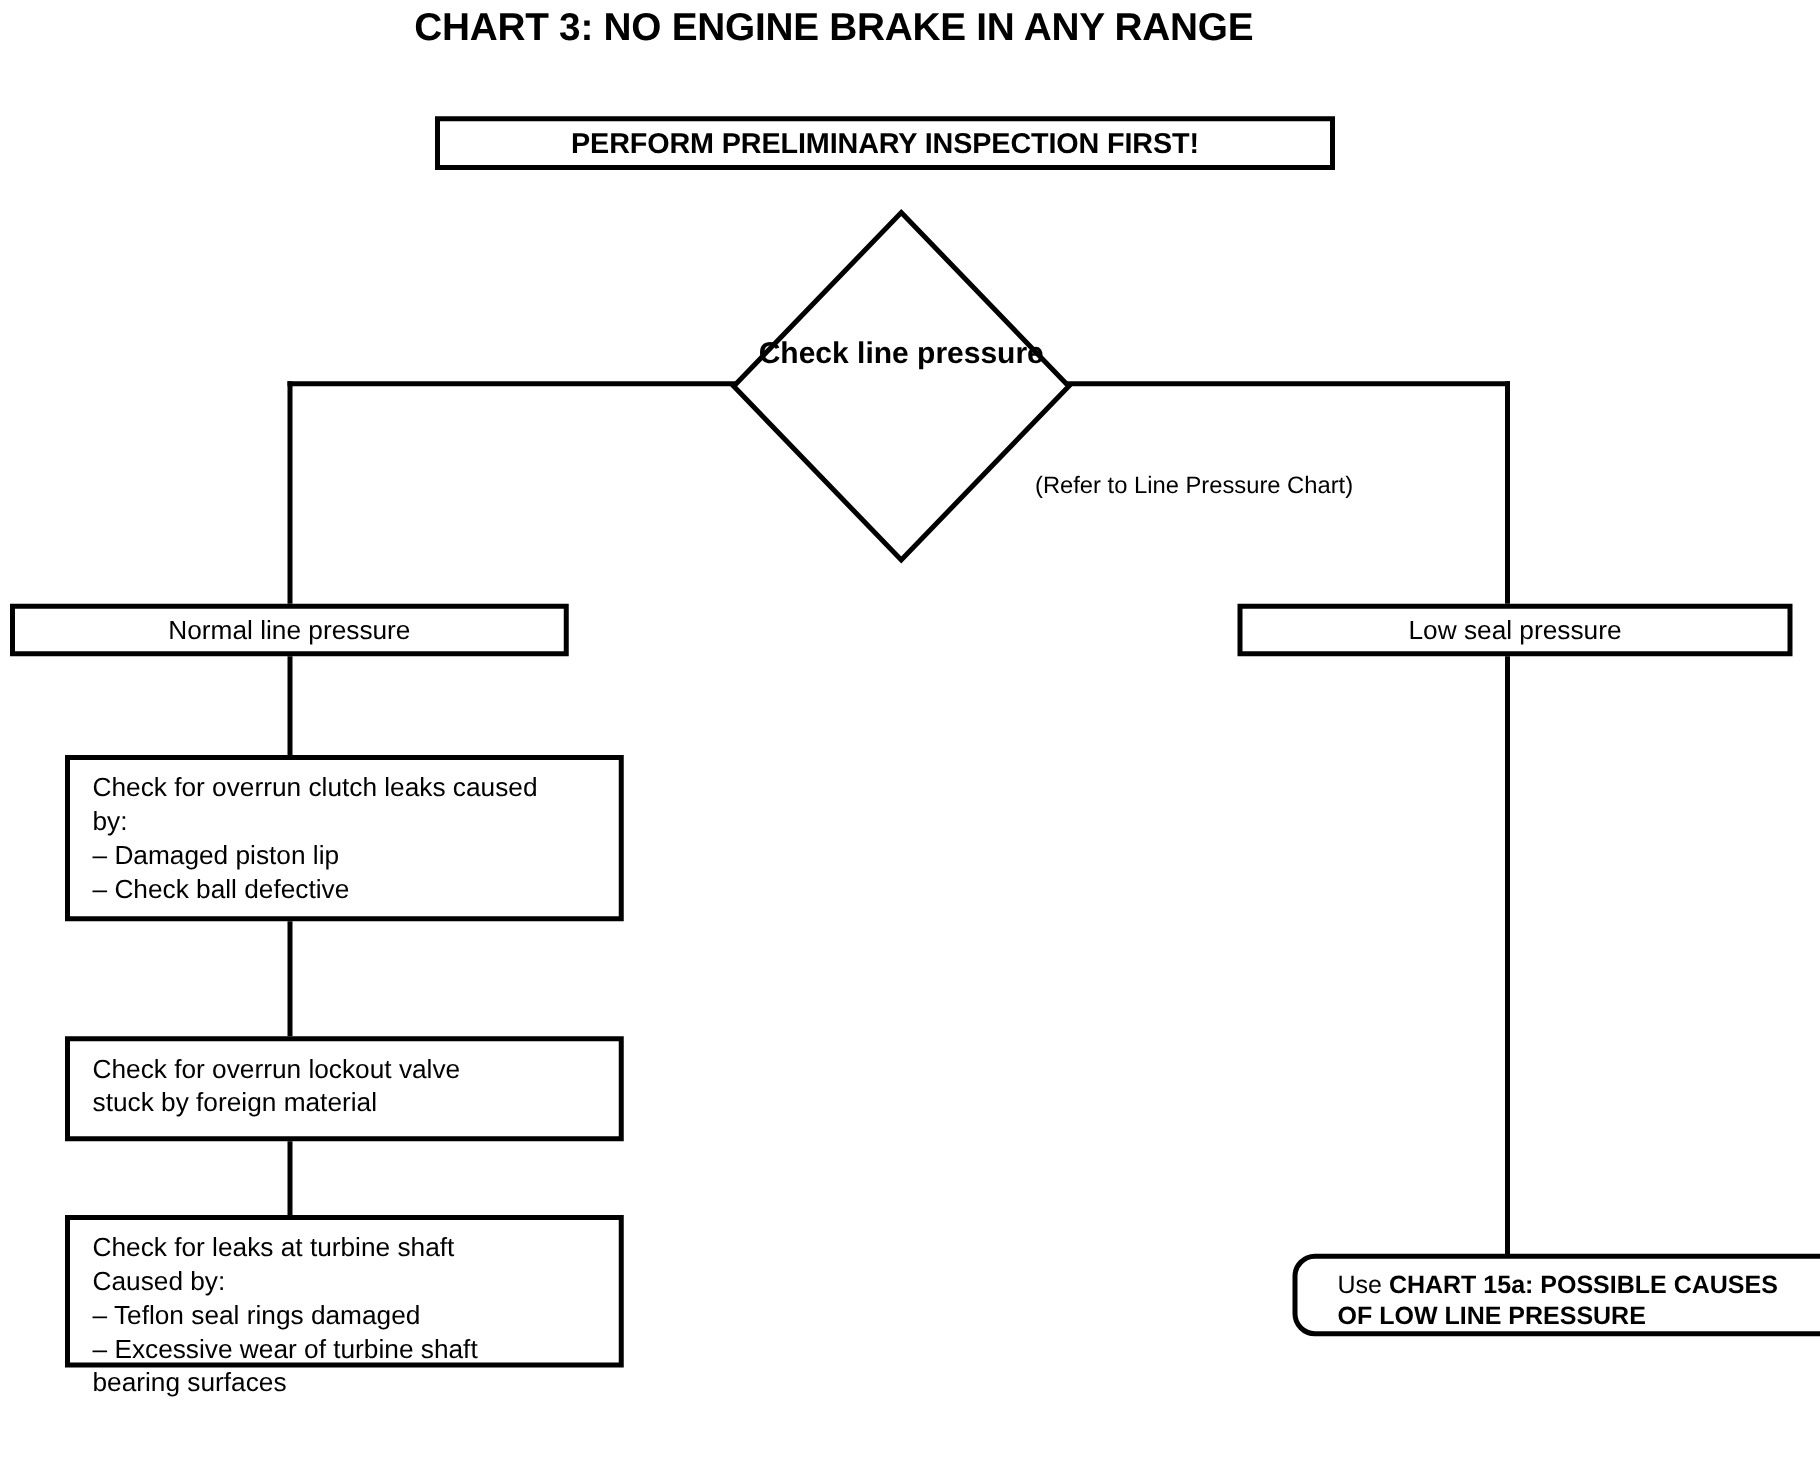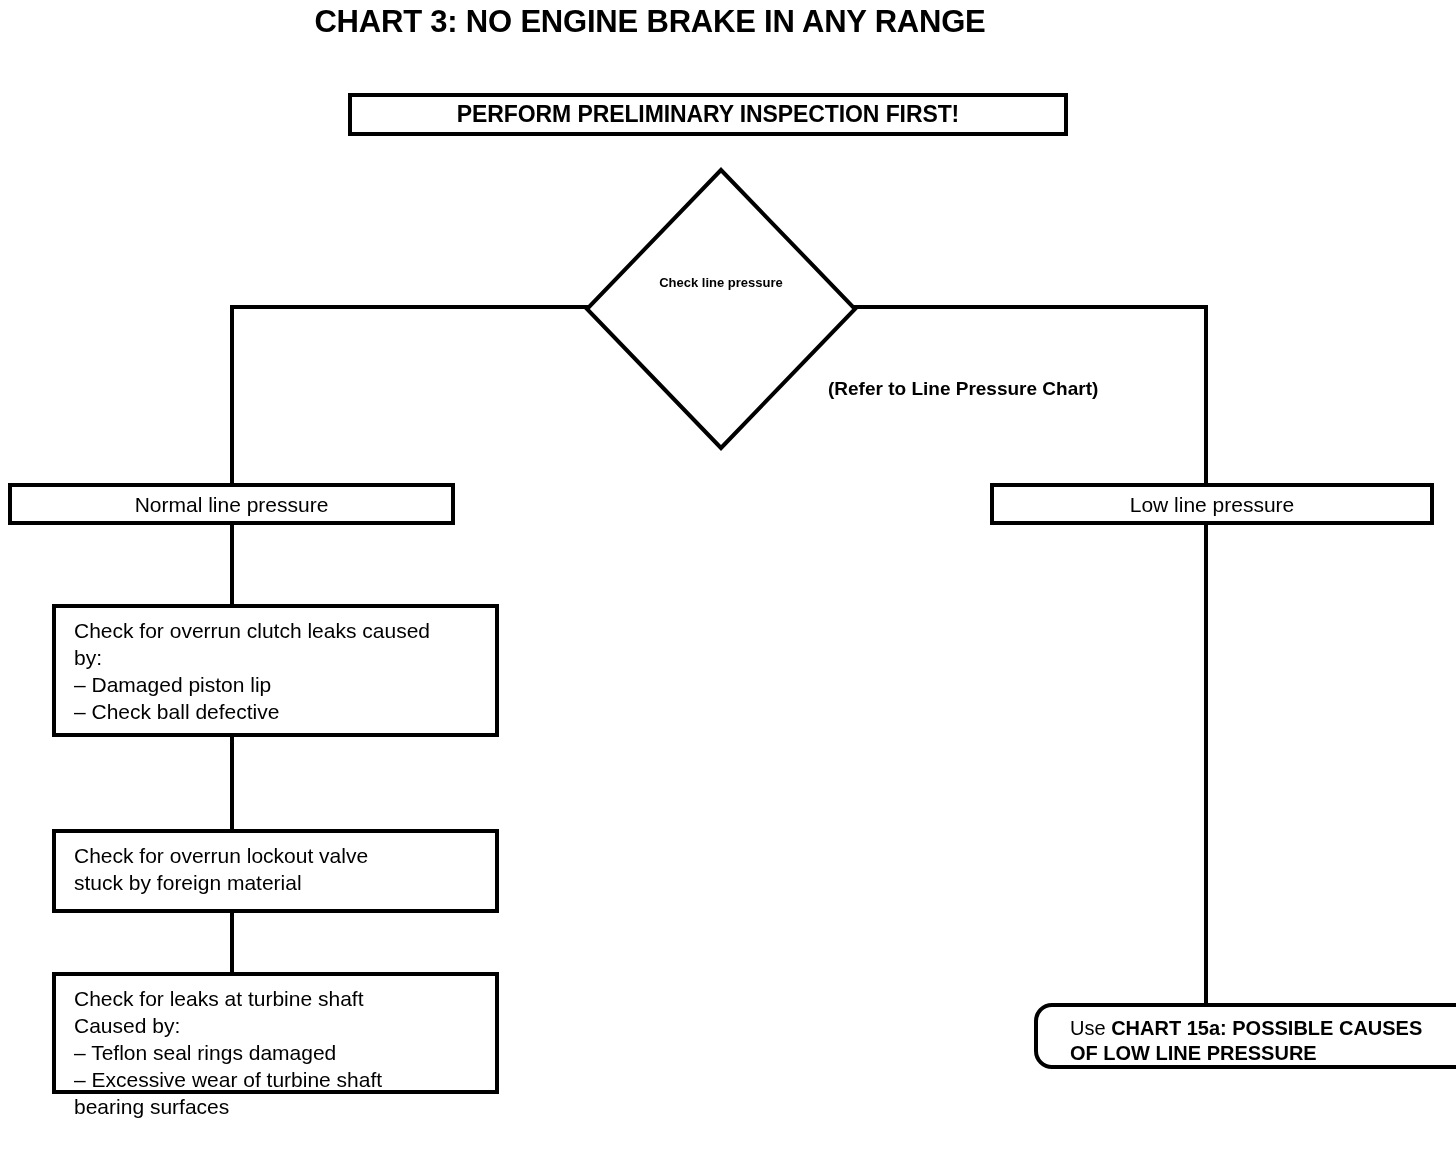--- a/index.html
+++ b/index.html
@@ -14,21 +14,21 @@
     height: 1168px;
     background: #ffffff;
     font-family: "Liberation Sans", sans-serif;
     color: #000000;
     overflow: hidden;
   }
 
   
   .chart-title {
     position: absolute;
-    left: 0;
+    left: 17px;
     top: 4px;
     width: 1300px;
     text-align: center;
     font-size: 31px;
     font-weight: bold;
     letter-spacing: -0.2px;
     white-space: nowrap;
   }
 
   .banner {
@@ -69,31 +69,31 @@
     display: block;
     width: 276px;
     height: 286px;
   }
   .diamond-label {
     position: absolute;
     left: 583px;
     top: 270px;
     width: 276px;
     text-align: center;
-    font-size: 13px;
+    font-size: 24px;
     font-weight: bold;
     line-height: 25px;
   }
 
   .refer-note {
     position: absolute;
     left: 828px;
     top: 378px;
     font-size: 19px;
-    font-weight: bold;
+    font-weight: normal;
     white-space: nowrap;
   }
 
   
   .box {
     position: absolute;
     border: 4px solid #000;
     box-sizing: border-box;
     background: #ffffff;
     z-index: 3;
@@ -178,21 +178,21 @@
 
   <div class="box left-text" style="left:8px; top:972px; width:447px; height:122px;">
     <span class="box-body">Check for leaks at turbine shaft
 Caused by:
 – Teflon seal rings damaged
 – Excessive wear of turbine shaft
    bearing surfaces</span>
   </div>
 
   <div class="box centered" style="left:990px; top:483px; width:444px; height:42px;">
-    <span class="box-body">Low line pressure</span>
+    <span class="box-body">Low seal pressure</span>
   </div>
 
   <div class="box left-text" style="left:990px; top:1003px; width:512px; height:66px; padding-left:32px;border-radius:18px;">
     <span class="chart15-body"><span>Use </span><span class="box-strong">CHART 15a: POSSIBLE CAUSES
 OF LOW LINE PRESSURE</span></span>
   </div>
 
 </div>
 
 </body></html>

